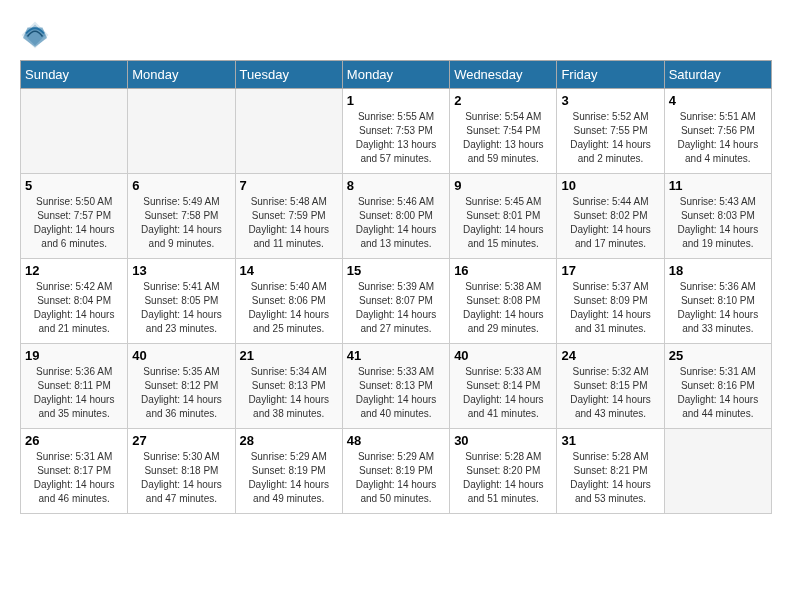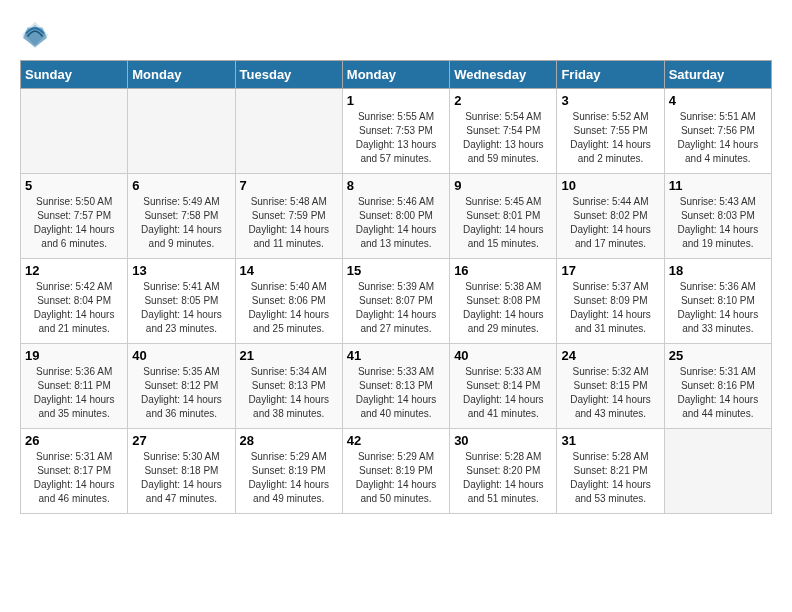--- a/index.html
+++ b/index.html
@@ -56,21 +56,21 @@
       width: 100%;
       border-collapse: collapse;
       font-size: 11px;
     }
     thead tr th {
       background-color: #2471a3;
       color: white;
       padding: 6px 4px;
       text-align: left;
       font-size: 13px;
-      font-weight: bold;
+      font-weight: normal;
       border: 1px solid #aaa;
     }
     tbody tr td {
       border: 1px solid #ccc;
       vertical-align: top;
       padding: 4px;
       width: 14.28%;
       min-height: 80px;
       background: #fff;
     }
@@ -250,21 +250,21 @@
         </td>
         <td>
           <span class="day-num">27</span>
           <div class="day-info">Sunrise: 5:30 AM<br>Sunset: 8:18 PM<br>Daylight: 14 hours<br>and 47 minutes.</div>
         </td>
         <td>
           <span class="day-num">28</span>
           <div class="day-info">Sunrise: 5:29 AM<br>Sunset: 8:19 PM<br>Daylight: 14 hours<br>and 49 minutes.</div>
         </td>
         <td>
-          <span class="day-num">42</span>
+          <span class="day-num">48</span>
           <div class="day-info">Sunrise: 5:29 AM<br>Sunset: 8:19 PM<br>Daylight: 14 hours<br>and 50 minutes.</div>
         </td>
         <td>
           <span class="day-num">30</span>
           <div class="day-info">Sunrise: 5:28 AM<br>Sunset: 8:20 PM<br>Daylight: 14 hours<br>and 51 minutes.</div>
         </td>
         <td>
           <span class="day-num">31</span>
           <div class="day-info">Sunrise: 5:28 AM<br>Sunset: 8:21 PM<br>Daylight: 14 hours<br>and 53 minutes.</div>
         </td>

